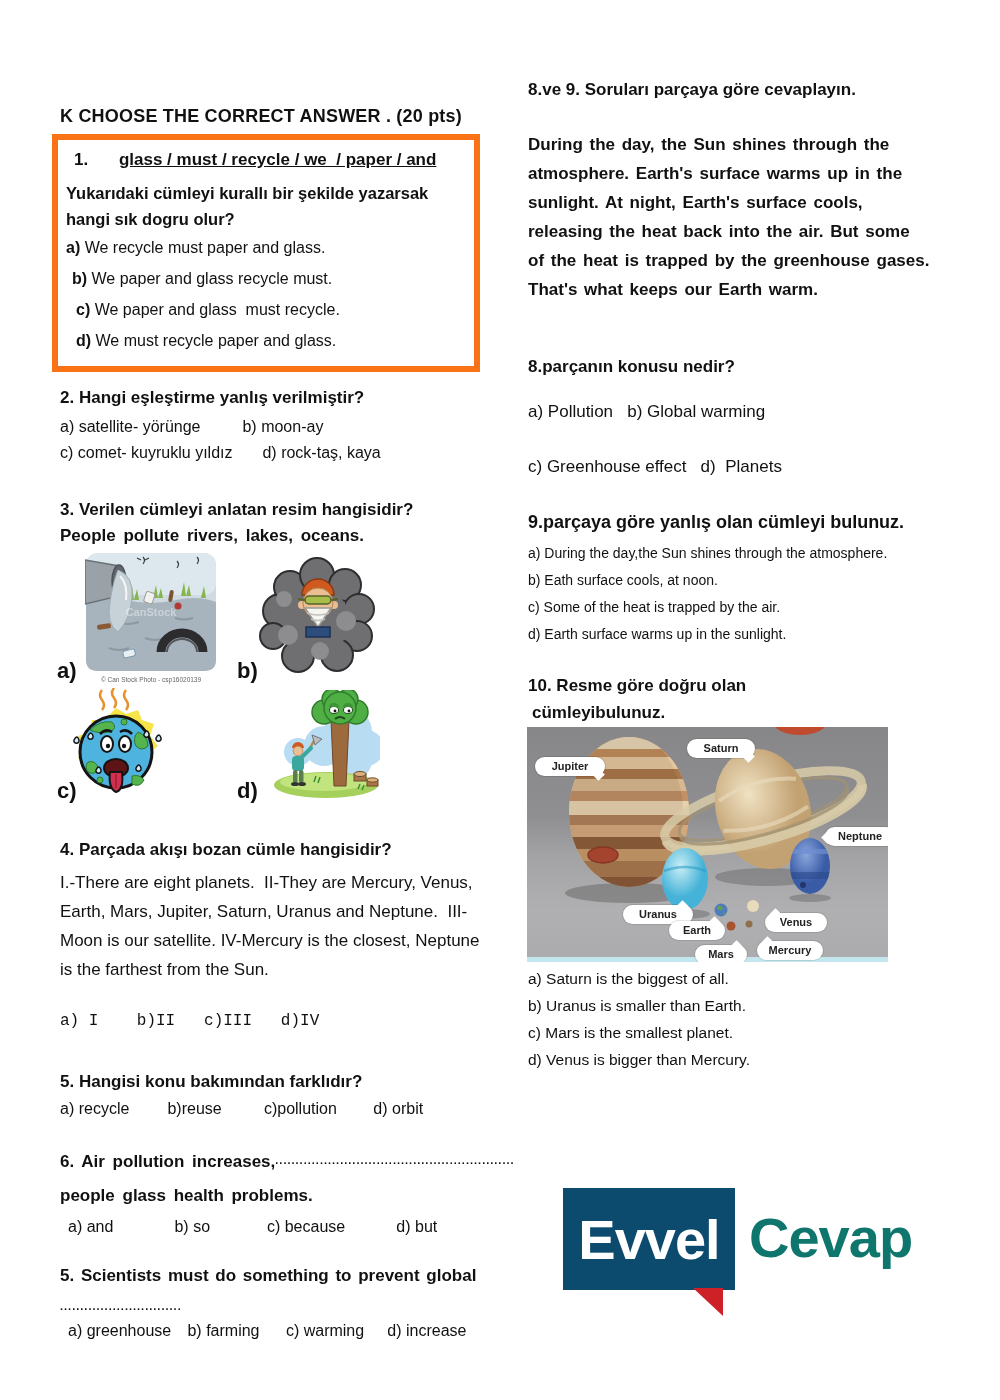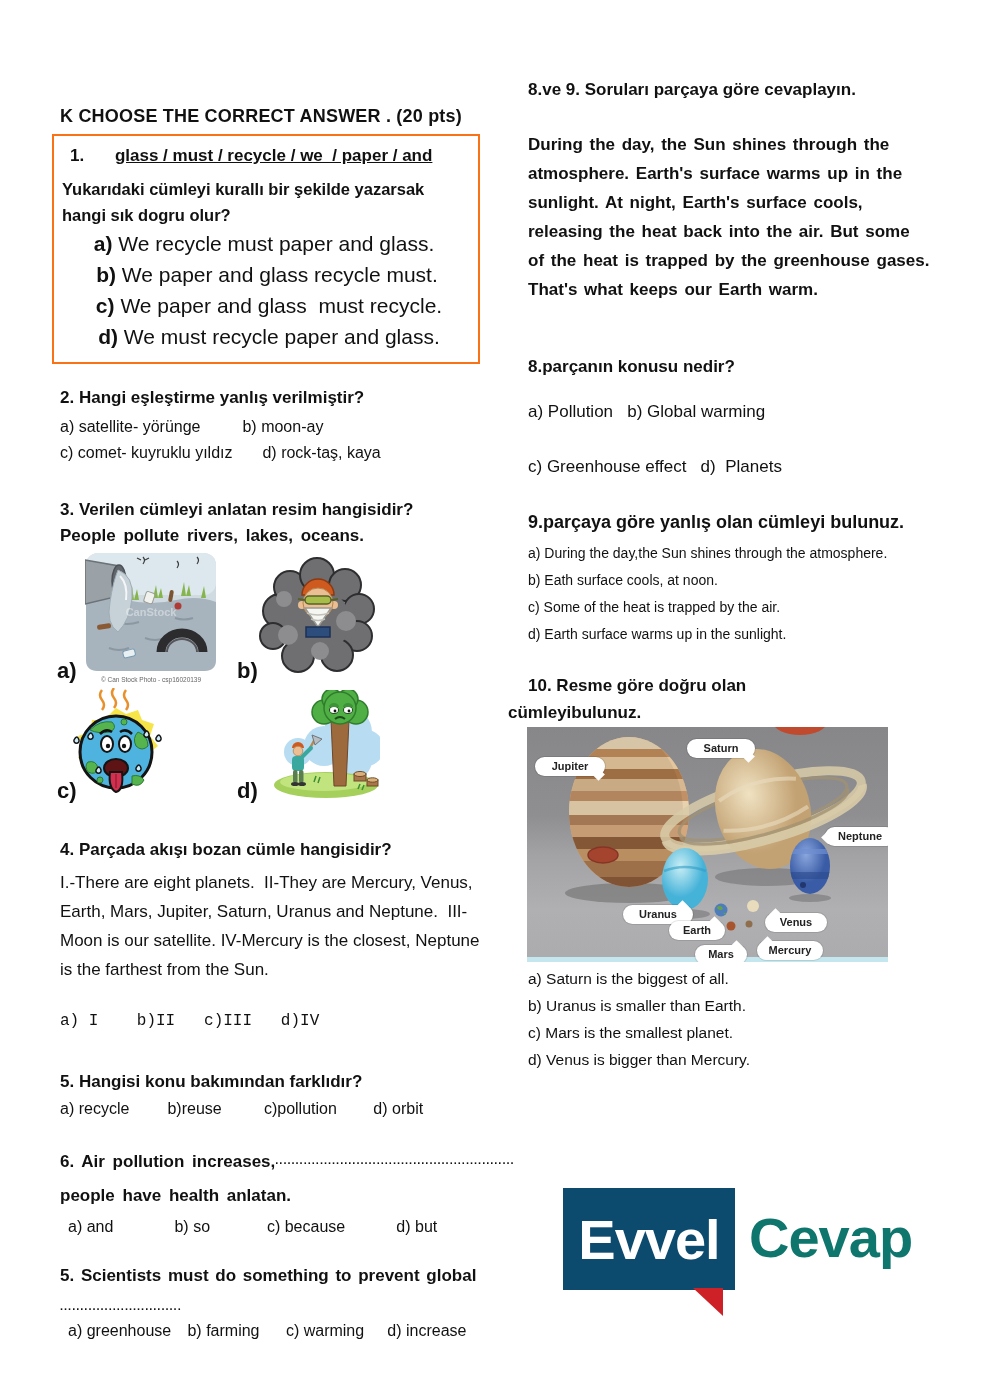--- a/index.html
+++ b/index.html
@@ -4,25 +4,25 @@
 <style>
   html,body{margin:0;padding:0;background:#ffffff;}
   #page{position:relative;width:1000px;height:1400px;background:#ffffff;overflow:hidden;
         font-family:"Liberation Sans", sans-serif;color:#111;}
   .abs{position:absolute;}
   .pre{white-space:pre-wrap;}
   .hdr{font-size:18px;font-weight:700;letter-spacing:.2px;}
   .ttl{font-size:17px;font-weight:700;}
   .opt{font-size:16px;font-weight:500;}
   .small-opt{font-size:14px;font-weight:500;line-height:27px;}
-  #q1box{border:2px solid #f97316;width:428px;padding:8px 12px 10px 8px;box-sizing:border-box;}
+  #q1box{border:6px solid #f97316;width:428px;padding:8px 12px 10px 8px;box-sizing:border-box;}
   #q1box .q1title{font-size:17px;font-weight:700;margin:2px 0 10px 8px;}
   #q1box .q1words{text-decoration:underline;margin-left:26px;}
   #q1box .q1prompt{font-size:16.5px;font-weight:700;line-height:26px;}
-  #q1box .q1opt{font-size:21px;font-weight:500;line-height:31px;text-align:center;}
+  #q1box .q1opt{font-size:16px;font-weight:500;line-height:31px;}
   #q1box .q1opt b{font-weight:700;}
   .optrow span{display:inline-block;}
   .dots{font-size:11px;letter-spacing:1px;font-weight:700;position:relative;top:-3px;}
   .figlabel{font-size:22px;font-weight:700;}
   .caption{font-size:6.5px;color:#666;text-align:center;}
   
   #planetfig{width:361px;height:235px;overflow:hidden;
      background:linear-gradient(180deg,#87878a 0%,#8f8f92 38%,#a3a3a5 55%,#b0b0b2 78%,#ababad 100%);}
   .bubble{position:absolute;background:#fff;border-radius:11px;padding:3px 4px;
      font-size:11px;font-weight:600;color:#222;text-align:center;line-height:13px;
@@ -242,21 +242,21 @@
   <div class="abs opt optrow" style="left:60px;top:1100px;">
     <span style="width:103px;">a) recycle</span>
     <span style="width:92px;">b)reuse</span>
     <span style="width:105px;">c)pollution</span>
     <span>d) orbit</span>
   </div>
 
   <div class="abs ttl" style="left:60px;top:1152px;word-spacing:3px;">
     <span>6. Air pollution increases,</span><span class="dots">...........................................................</span>
   </div>
-  <div class="abs ttl" style="left:60px;top:1186px;word-spacing:3px;">people have health anlatan.</div>
+  <div class="abs ttl" style="left:60px;top:1186px;word-spacing:3px;">people glass health problems.</div>
   <div class="abs opt optrow" style="left:68px;top:1218px;">
     <span style="width:102px;">a) and</span>
     <span style="width:88px;">b) so</span>
     <span style="width:125px;">c) because</span>
     <span>d) but</span>
   </div>
 
   <div class="abs ttl" style="left:60px;top:1266px;word-spacing:2px;">5. Scientists must do something to prevent global</div>
   <div class="abs dots" style="left:60px;top:1300px;">..............................</div>
   <div class="abs opt optrow" style="left:68px;top:1322px;">
@@ -275,21 +275,21 @@
 
   <div class="abs ttl" style="left:528px;top:512px;font-size:18px;">9.parçaya göre yanlış olan cümleyi bulunuz.</div>
   <div class="abs small-opt" style="left:528px;top:540px;width:440px;">
     <div>a) During the day,the Sun shines through the atmosphere.</div>
     <div>b) Eath surface cools, at noon.</div>
     <div>c) Some of the heat is trapped by the air.</div>
     <div>d) Earth surface warms up in the sunlight.</div>
   </div>
 
   <div class="abs ttl" style="left:528px;top:676px;">10. Resme göre doğru olan</div>
-  <div class="abs ttl" style="left:508px;top:703px;">cümleyibulunuz.</div>
+  <div class="abs ttl" style="left:532px;top:703px;">cümleyibulunuz.</div>
 
   <div class="abs" id="planetfig" style="left:527px;top:727px;">
     <svg width="361" height="235" viewBox="0 0 361 235">
       <defs>
         <clipPath id="cJ">
             <ellipse cx="102" cy="85" rx="60" ry="75"></ellipse>
           </clipPath>
         <radialGradient id="gSat" cx="40%" cy="35%">
             <stop offset="0%" stop-color="#f0e2c2"></stop>
             <stop offset="100%" stop-color="#c2a172"></stop>

